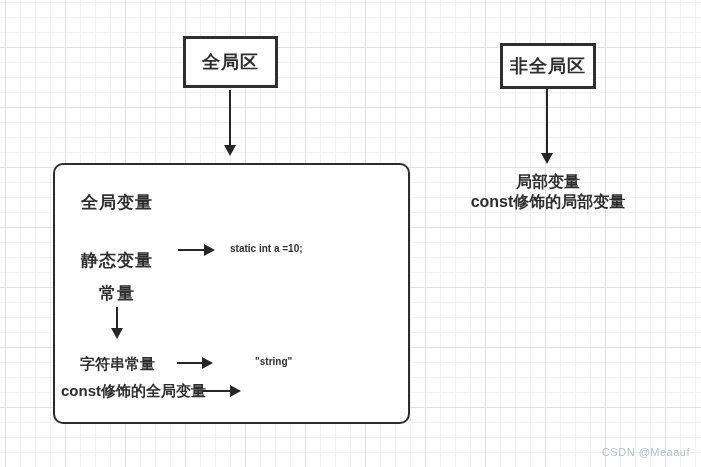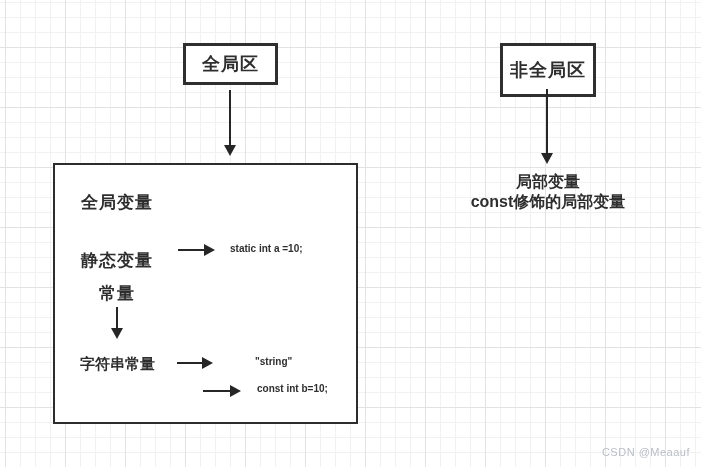--- a/index.html
+++ b/index.html
@@ -26,30 +26,30 @@
     position: absolute;
     background: #ffffff;
     border: 3px solid #2f2f2f;
     display: flex;
     align-items: center;
     justify-content: center;
     font-size: 18px;
     font-weight: bold;
     letter-spacing: 1px;
   }
-  #node-global   { left: 183px; top: 43px;  width: 95px; height: 42px; }
-  #node-nonglobal{ left: 500px; top: 43px;  width: 96px; height: 54px; }
+  #node-global   { left: 183px; top: 36px;  width: 95px; height: 52px; }
+  #node-nonglobal{ left: 500px; top: 43px;  width: 96px; height: 46px; }
 
   .panel {
     position: absolute;
     left: 53px; top: 163px;
-    width: 305px; height: 261px;
+    width: 357px; height: 261px;
     background: #ffffff;
     border: 2px solid #2d2d2d;
-    border-radius: 0;
+    border-radius: 10px;
   }
 
   .lbl { position: absolute; font-weight: bold; white-space: nowrap; }
   .lbl-lg   { font-size: 17px; letter-spacing: 1px; }
   .lbl-md   { font-size: 15px; }
   .lbl-code { font-size: 10px; }
 
   
   .arrow-v {
     position: absolute;
@@ -117,22 +117,22 @@
     <div class="arrow-h" style="left:123px; top:84px; width:32px;"></div>
     <span class="lbl lbl-code" style="left:175px; top:78px;">static int a =10;</span>
 
     <span class="lbl lbl-lg" style="left:44px; top:117px;text-align:center;">常量</span>
     <div class="arrow-v" style="left:61px; top:142px; height:27px;"></div>
 
     <span class="lbl lbl-md" style="left:25px; top:190px;">字符串常量</span>
     <div class="arrow-h" style="left:122px; top:197px; width:31px;"></div>
     <span class="lbl lbl-code" style="left:200px; top:191px;">"string"</span>
 
+    <span class="lbl lbl-md" style="left:6px; top:217px;">const修饰的全局变量</span>
     <div class="arrow-h" style="left:148px; top:225px; width:33px;"></div>
-    <span class="lbl lbl-code" style="left:202px; top:218px;">const int b=10;</span>
   </div>
 
   <div class="nonglobal-text">
     <div>局部变量</div>
     <div>const修饰的局部变量</div>
   </div>
 
   <div class="watermark">CSDN @Meaauf</div>
 
 </div>

